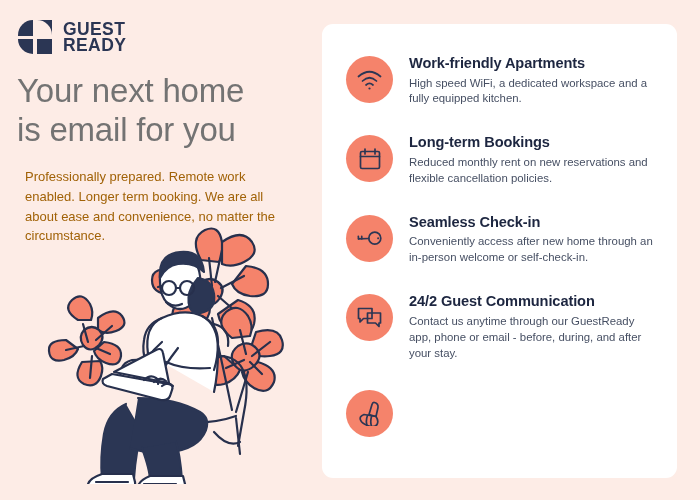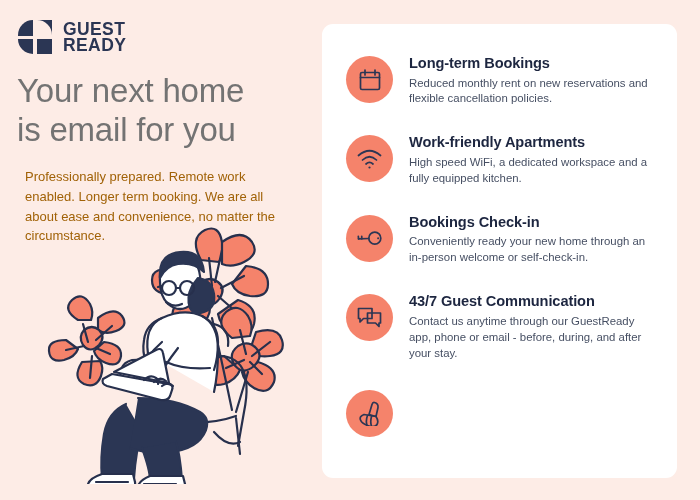--- a/index.html
+++ b/index.html
@@ -238,75 +238,75 @@
         <path d="M118 158 q6 -6 12 -2 q3 2 2 6 M128 160 q6 -6 12 -1 M136 164 q6 -5 11 0"></path>
       </g>
     </svg>
   </div>
 
   <div class="card">
     <ul class="feature-list">
 
       <li class="feature">
         <span class="feature-icon">
+          <svg width="27" height="22" viewBox="0 0 27 22" fill="none" stroke="#2b3654" stroke-width="1.7" stroke-linecap="round">
+            <path d="M2.5 7.5 Q13.5 -2 24.5 7.5"></path>
+            <path d="M6.5 12 Q13.5 5.5 20.5 12"></path>
+            <path d="M10 16 Q13.5 12.8 17 16"></path>
+            <circle cx="13.5" cy="19.5" r="1.1" fill="#2b3654" stroke="none"></circle>
+          </svg>
+        </span>
+        <div class="feature-text">
+          <p class="feature-title">Work-friendly Apartments</p>
+          <p class="feature-desc">High speed WiFi, a dedicated workspace and a fully equipped kitchen.</p>
+        </div>
+      </li>
+
+      <li class="feature">
+        <span class="feature-icon">
           <svg width="24" height="24" viewBox="0 0 24 24" fill="none" stroke="#2b3654" stroke-width="1.7" stroke-linejoin="round" stroke-linecap="round">
             <rect x="2.5" y="4.5" width="19" height="17" rx="1.5"></rect>
             <path d="M2.5 9.5 L21.5 9.5"></path>
             <path d="M7 2 L7 7"></path>
             <path d="M17 2 L17 7"></path>
           </svg>
         </span>
         <div class="feature-text">
           <p class="feature-title">Long-term Bookings</p>
           <p class="feature-desc">Reduced monthly rent on new reservations and flexible cancellation policies.</p>
-        </div>
-      </li>
-
-      <li class="feature">
-        <span class="feature-icon">
-          <svg width="27" height="22" viewBox="0 0 27 22" fill="none" stroke="#2b3654" stroke-width="1.7" stroke-linecap="round">
-            <path d="M2.5 7.5 Q13.5 -2 24.5 7.5"></path>
-            <path d="M6.5 12 Q13.5 5.5 20.5 12"></path>
-            <path d="M10 16 Q13.5 12.8 17 16"></path>
-            <circle cx="13.5" cy="19.5" r="1.1" fill="#2b3654" stroke="none"></circle>
-          </svg>
-        </span>
-        <div class="feature-text">
-          <p class="feature-title">Work-friendly Apartments</p>
-          <p class="feature-desc">High speed WiFi, a dedicated workspace and a fully equipped kitchen.</p>
         </div>
       </li>
 
       <li class="feature">
         <span class="feature-icon">
           <svg width="25" height="25" viewBox="0 0 25 25" fill="none" stroke="#2b3654" stroke-width="1.7" stroke-linecap="round" stroke-linejoin="round">
             <g transform="rotate(45 12.5 12.5)">
               <circle cx="16" cy="8.5" r="6"></circle>
               <circle cx="18.4" cy="6.2" r="1.0" fill="#2b3654" stroke="none"></circle>
               <path d="M12 13 L5 20.5"></path>
               <path d="M5 20.5 L3 18.8"></path>
               <path d="M7.3 18.2 L5.4 16.4"></path>
             </g>
           </svg>
         </span>
         <div class="feature-text">
-          <p class="feature-title">Bookings Check-in</p>
-          <p class="feature-desc">Conveniently ready your new home through an in-person welcome or self-check-in.</p>
+          <p class="feature-title">Seamless Check-in</p>
+          <p class="feature-desc">Conveniently access after new home through an in-person welcome or self-check-in.</p>
         </div>
       </li>
 
       <li class="feature">
         <span class="feature-icon">
           <svg width="25" height="23" viewBox="0 0 25 23" fill="none" stroke="#2b3654" stroke-width="1.7" stroke-linejoin="round" stroke-linecap="round">
             <path d="M1.5 2.5 L15 2.5 L15 12.5 L6.5 12.5 L3 16 L3 12.5 L1.5 12.5 Z"></path>
             <path d="M10.5 7 L23.5 7 L23.5 17 L22 17 L22 20.5 L18.5 17 L10.5 17 Z"></path>
           </svg>
         </span>
         <div class="feature-text">
-          <p class="feature-title">43/7 Guest Communication</p>
+          <p class="feature-title">24/2 Guest Communication</p>
           <p class="feature-desc">Contact us anytime through our GuestReady app, phone or email - before, during, and after your stay.</p>
         </div>
       </li>
 
       <li class="feature">
         <span class="feature-icon">
           <svg width="26" height="26" viewBox="0 0 26 26" fill="none" stroke="#2b3654" stroke-width="1.7" stroke-linecap="round" stroke-linejoin="round">
             <path d="M17.5 2.5 q4 1 3.5 5 l-2 9 l-7 -2 l3 -10 q0.7 -2.4 2.5 -2 Z"></path>
             <path d="M19 16.5 q3 4.5 1 8 q-2 3.5 -8 1.5 q-7 -2.2 -8.5 -6 q-1.4 -3.6 3.5 -5.5 Z"></path>
             <path d="M10.5 15.5 q-2 5 -0.5 10"></path>

